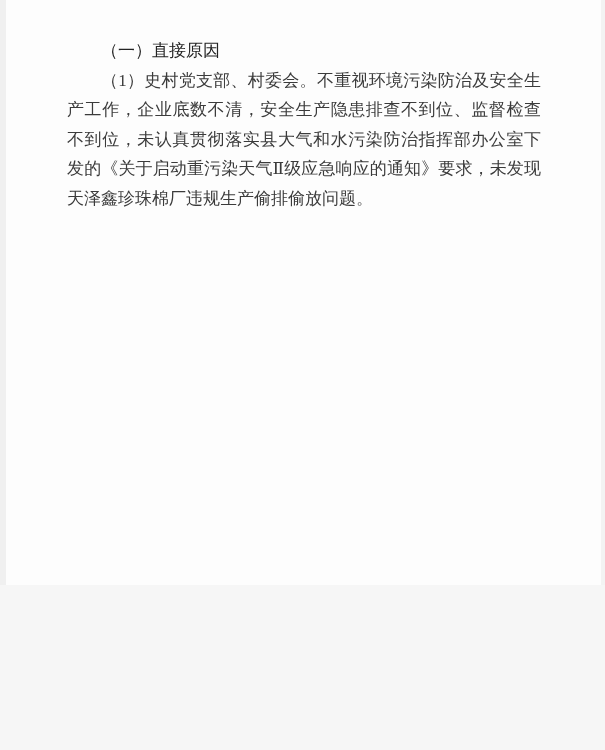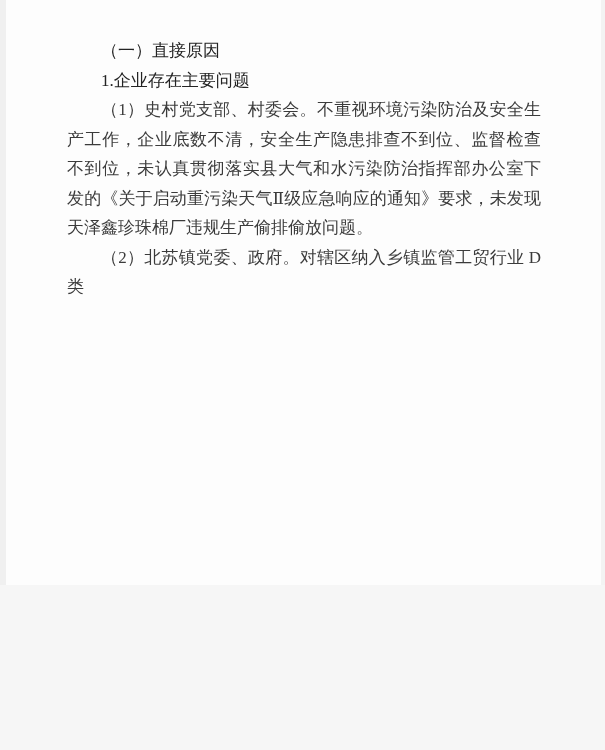--- a/index.html
+++ b/index.html
@@ -66,20 +66,18 @@
 </head>
 <body>
 
 <div class="page">
 
   <div class="scan-edge-left"></div>
   <div class="scan-edge-right"></div>
 
   <div class="content">
     <h3 class="heading">（一）直接原因</h3>
-    <h4 class="heading">1.企业存在主要问题</h4>
     <p>（1）史村党支部、村委会。不重视环境污染防治及安全生产工作，企业底数不清，安全生产隐患排查不到位、监督检查不到位，未认真贯彻落实县大气和水污染防治指挥部办公室下发的《关于启动重污染天气Ⅱ级应急响应的通知》要求，未发现天泽鑫珍珠棉厂违规生产偷排偷放问题。</p>
-    <p>（2）北苏镇党委、政府。对辖区纳入乡镇监管工贸行业 D 类</p>
   </div>
 
   <div class="page-number">— 17 —</div>
 
 </div>
 
 </body></html>

